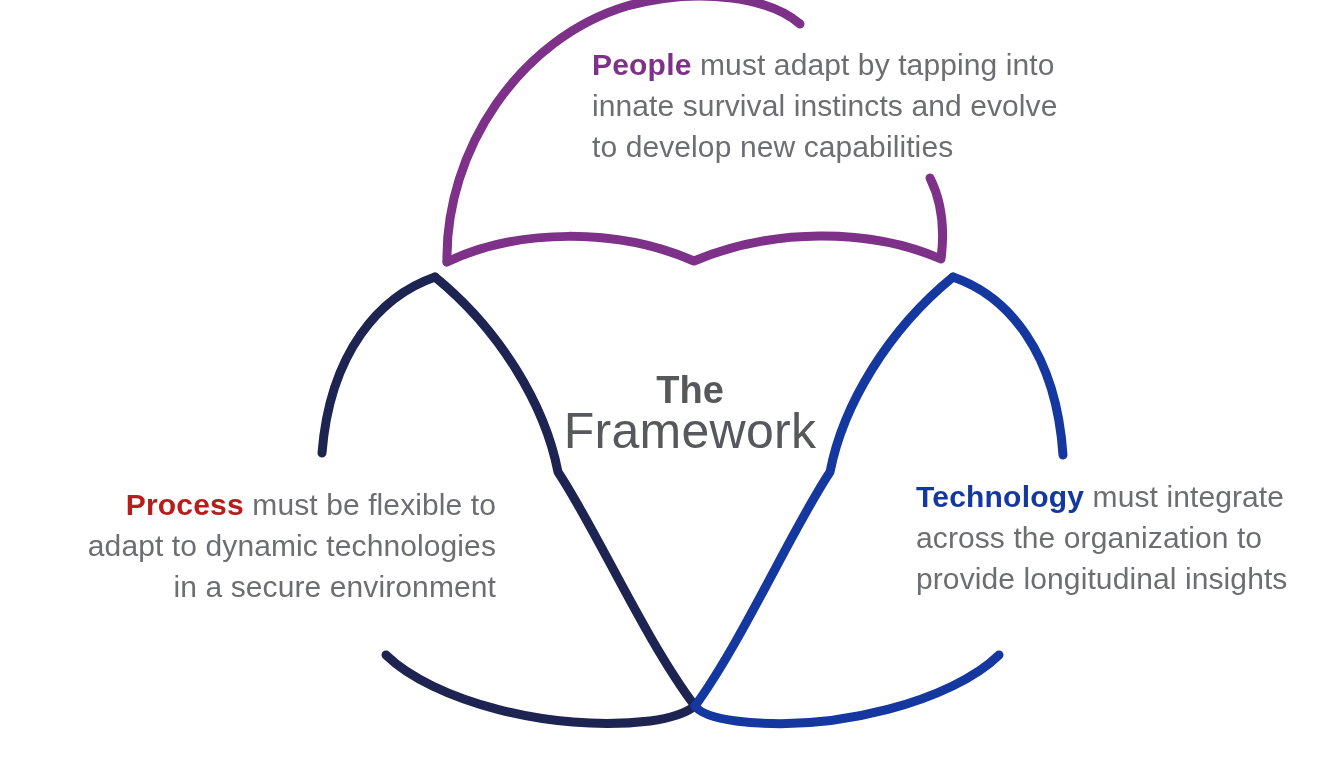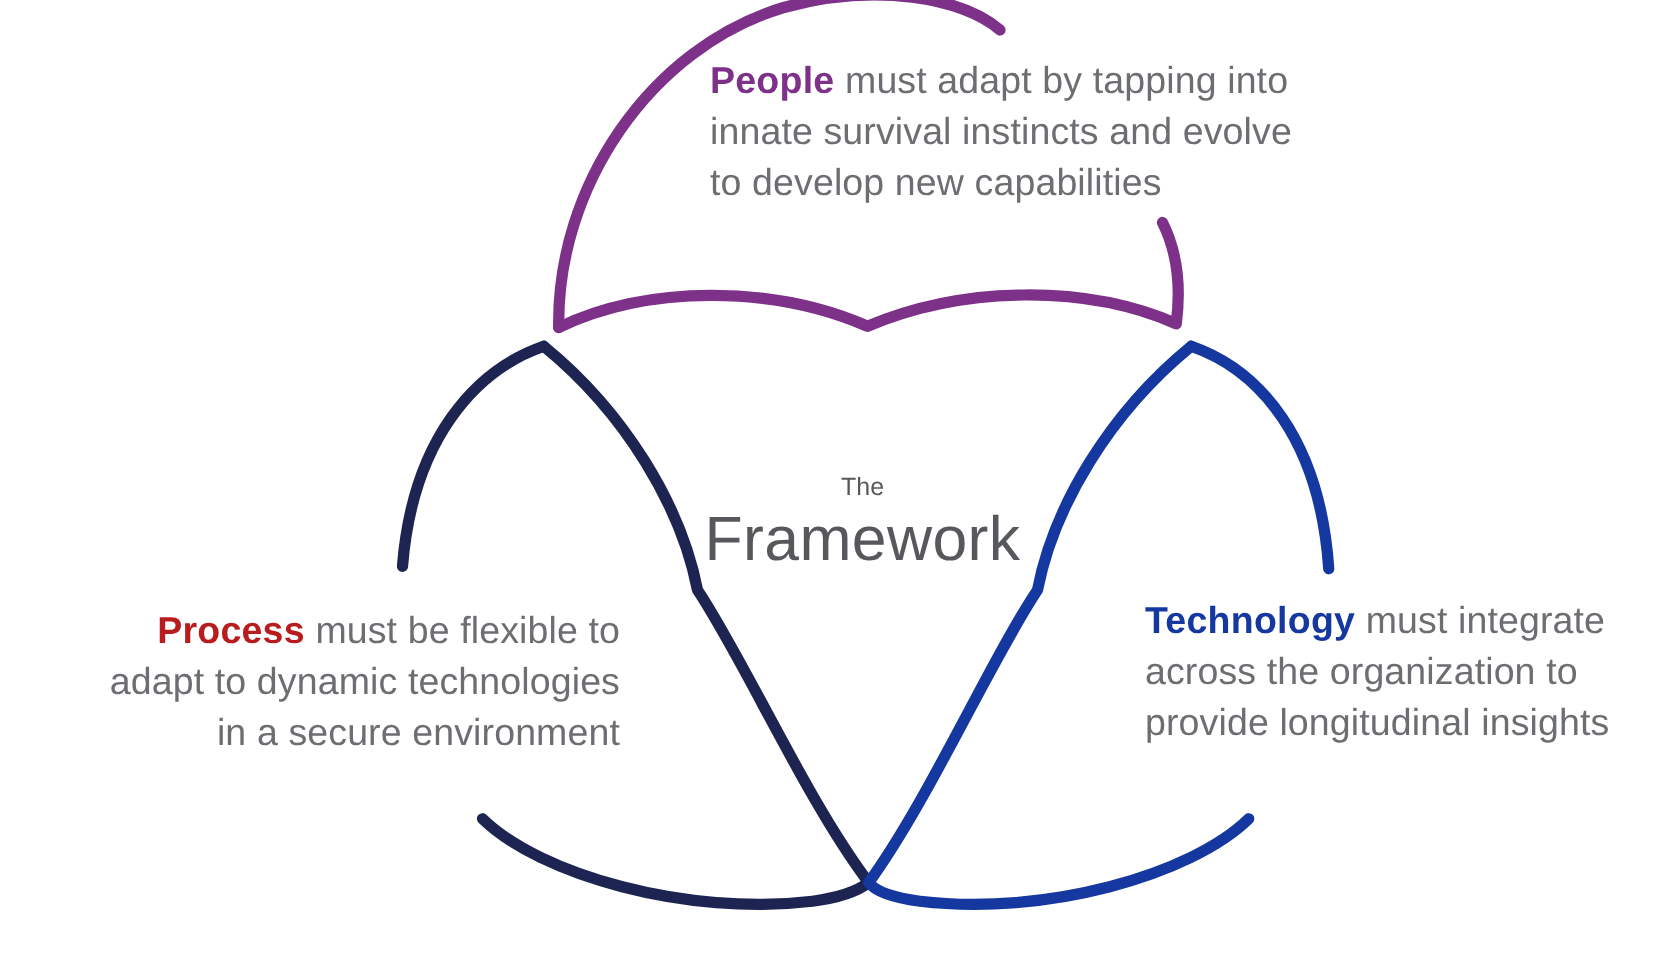--- a/index.html
+++ b/index.html
@@ -41,21 +41,21 @@
     letter-spacing: 0.1px;
     font-weight: 400;
     white-space: pre-line;
   }
   .label-block .lead {
     font-weight: bold;
     letter-spacing: 0.2px;
   }
 
   #people-block {
-    left: 568px;
+    left: 592px;
     top: 44px;
     width: 580px;
     text-align: left;
   }
   #people-block .lead { color: #7d3189; }
 
   #process-block {
     left: -4px;
     top: 484px;
     width: 500px;
@@ -76,23 +76,23 @@
   #center-title {
     position: absolute;
     left: 540px;
     top: 372px;
     width: 300px;
     text-align: center;
     color: #57585c;
   }
   #center-title .title-top {
     display: block;
-    font-size: 20px;
+    font-size: 38px;
     line-height: 36px;
-    font-weight: 400;
+    font-weight: 700;
   }
   #center-title .title-main {
     display: block;
     font-size: 50px;
     line-height: 46px;
     font-weight: 400;
     letter-spacing: 0.3px;
   }
 </style>
 </head>

